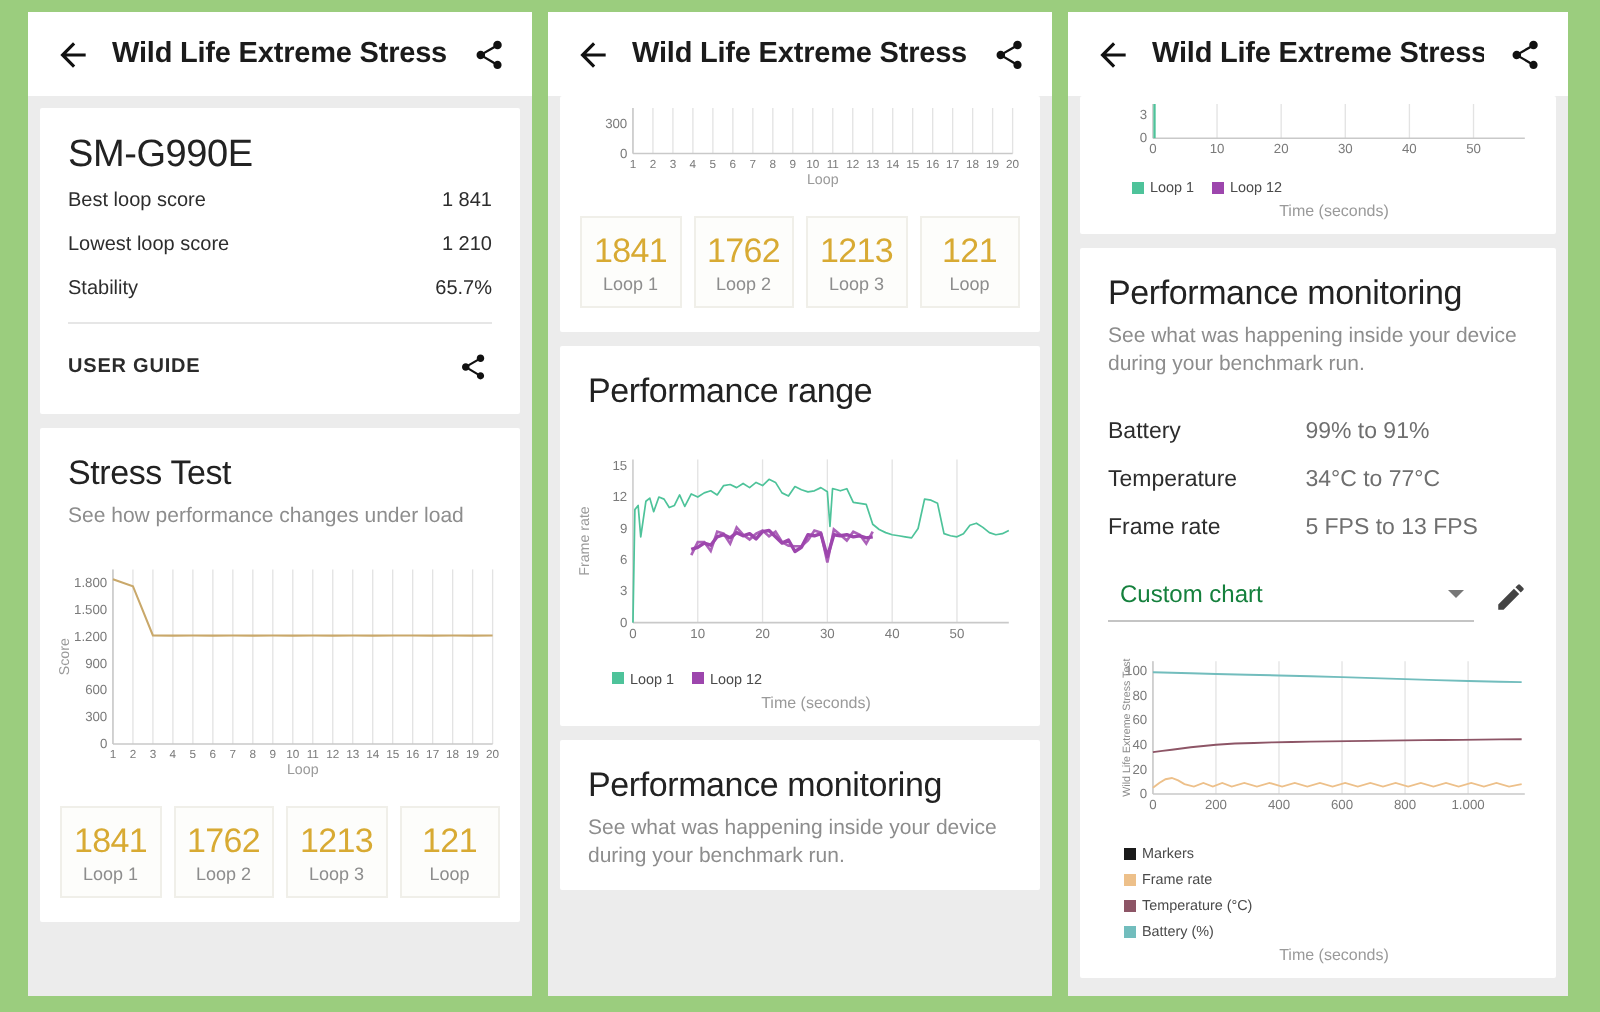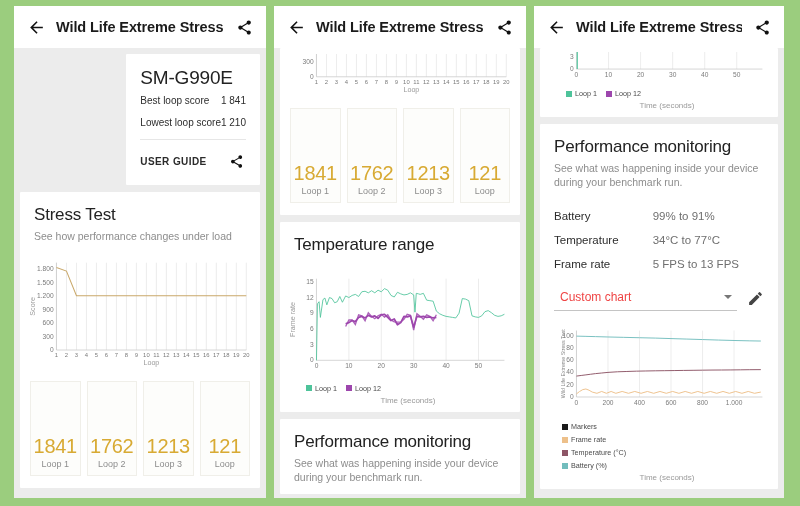--- a/index.html
+++ b/index.html
@@ -58,21 +58,20 @@
 
   
   .scroll {
     flex: 1 1 auto;
     background: #ececec;
     padding: 0 6px;
     overflow: hidden;
     display: flex;
     flex-direction: column;
     gap: 7px;
-    align-items: flex-end;
   }
   .scroll.pad-top { padding-top: 6px; }
   .card {
     background: #ffffff;
     border-radius: 1px;
     flex: 0 0 auto;
   }
 
   
   .sum { padding: 13px 14px 6px 14px; }
@@ -143,25 +142,24 @@
   }
   .loopcard {
     flex: 1 1 0;
     background: #fdfdfb;
     border: 1px solid #f0efe9;
     text-align: center;
     padding: 7px 2px 6px 2px;
     min-width: 0;
   }
   .loopcard .score {
-    font-size: 20px;
+    font-size: 17px;
     color: #d8aa33;
     letter-spacing: -0.3px;
     white-space: nowrap;
-    margin-top: 46px;
   }
   .loopcard .lbl {
     font-size: 9px;
     color: #8d8d8d;
     margin-top: 1px;
     white-space: nowrap;
   }
 
   
   .legend {
@@ -199,21 +197,21 @@
     padding: 9px 14px 2px 14px;
   }
   .select {
     flex: 1 1 auto;
     display: flex;
     align-items: center;
     justify-content: space-between;
     border-bottom: 1px solid #c4c4c4;
     padding: 3px 2px 6px 6px;
     font-size: 12px;
-    color: #ef4444;
+    color: #15803d;
   }
   .caret {
     width: 0; height: 0;
     border-left: 4px solid transparent;
     border-right: 4px solid transparent;
     border-top: 4.5px solid #777;
     margin-right: 3px;
   }
   .pencil { width: 17px; height: 17px; color: #444; flex: 0 0 auto; }
   .spacer { flex: 1 1 auto; }
@@ -244,20 +242,24 @@
         <div class="sum">
           <div class="device">SM-G990E</div>
 
           <div class="kv">
             <span>Best loop score</span>
             <span class="v">1 841</span>
           </div>
           <div class="kv">
             <span>Lowest loop score</span>
             <span class="v">1 210</span>
+          </div>
+          <div class="kv">
+            <span>Stability</span>
+            <span class="v">65.7%</span>
           </div>
 
           <div class="divider"></div>
 
           <div class="guide">
             <span class="lbl">USER GUIDE</span>
             <span class="icon-btn">
               <svg viewBox="0 0 24 24" width="15" height="15">
                   <path d="M18 16.1c-.8 0-1.4.3-1.9.8l-7-4.1c.1-.3.1-.5.1-.8s0-.5-.1-.8l6.9-4c.5.5 1.2.8 2 .8 1.7 0 3-1.3 3-3s-1.3-3-3-3-3 1.3-3 3c0 .3 0 .5.1.8l-6.9 4C7.7 9.3 7 9 6.2 9c-1.7 0-3 1.3-3 3s1.3 3 3 3c.8 0 1.5-.3 2-.8l7 4.1c-.1.2-.1.5-.1.7 0 1.6 1.3 2.9 2.9 2.9s2.9-1.3 2.9-2.9-1.3-2.9-2.9-2.9z" fill="currentColor"></path>
                 </svg>
@@ -437,21 +439,21 @@
           </div>
           <div class="loopcard">
             <div class="score">121</div>
             <div class="lbl">Loop</div>
           </div>
         </div>
       </div>
 
       <div class="card">
         <div class="sect">
-          <h2>Temperature range</h2>
+          <h2>Performance range</h2>
         </div>
         <div class="chartwrap">
           <svg class="chart" id="svg-range-2" viewBox="0 0 236 112" preserveAspectRatio="none">
               <line x1="64.13793103448276" x2="64.13793103448276" y1="6" y2="92" class="grid"></line>
               <line x1="98.27586206896552" x2="98.27586206896552" y1="6" y2="92" class="grid"></line>
               <line x1="132.41379310344828" x2="132.41379310344828" y1="6" y2="92" class="grid"></line>
               <line x1="166.55172413793105" x2="166.55172413793105" y1="6" y2="92" class="grid"></line>
               <line x1="200.68965517241378" x2="200.68965517241378" y1="6" y2="92" class="grid"></line>
               <line x1="30" x2="30" y1="6" y2="92" class="axisline"></line>
               <line x1="30" x2="228" y1="92" y2="92" class="axisline"></line>

